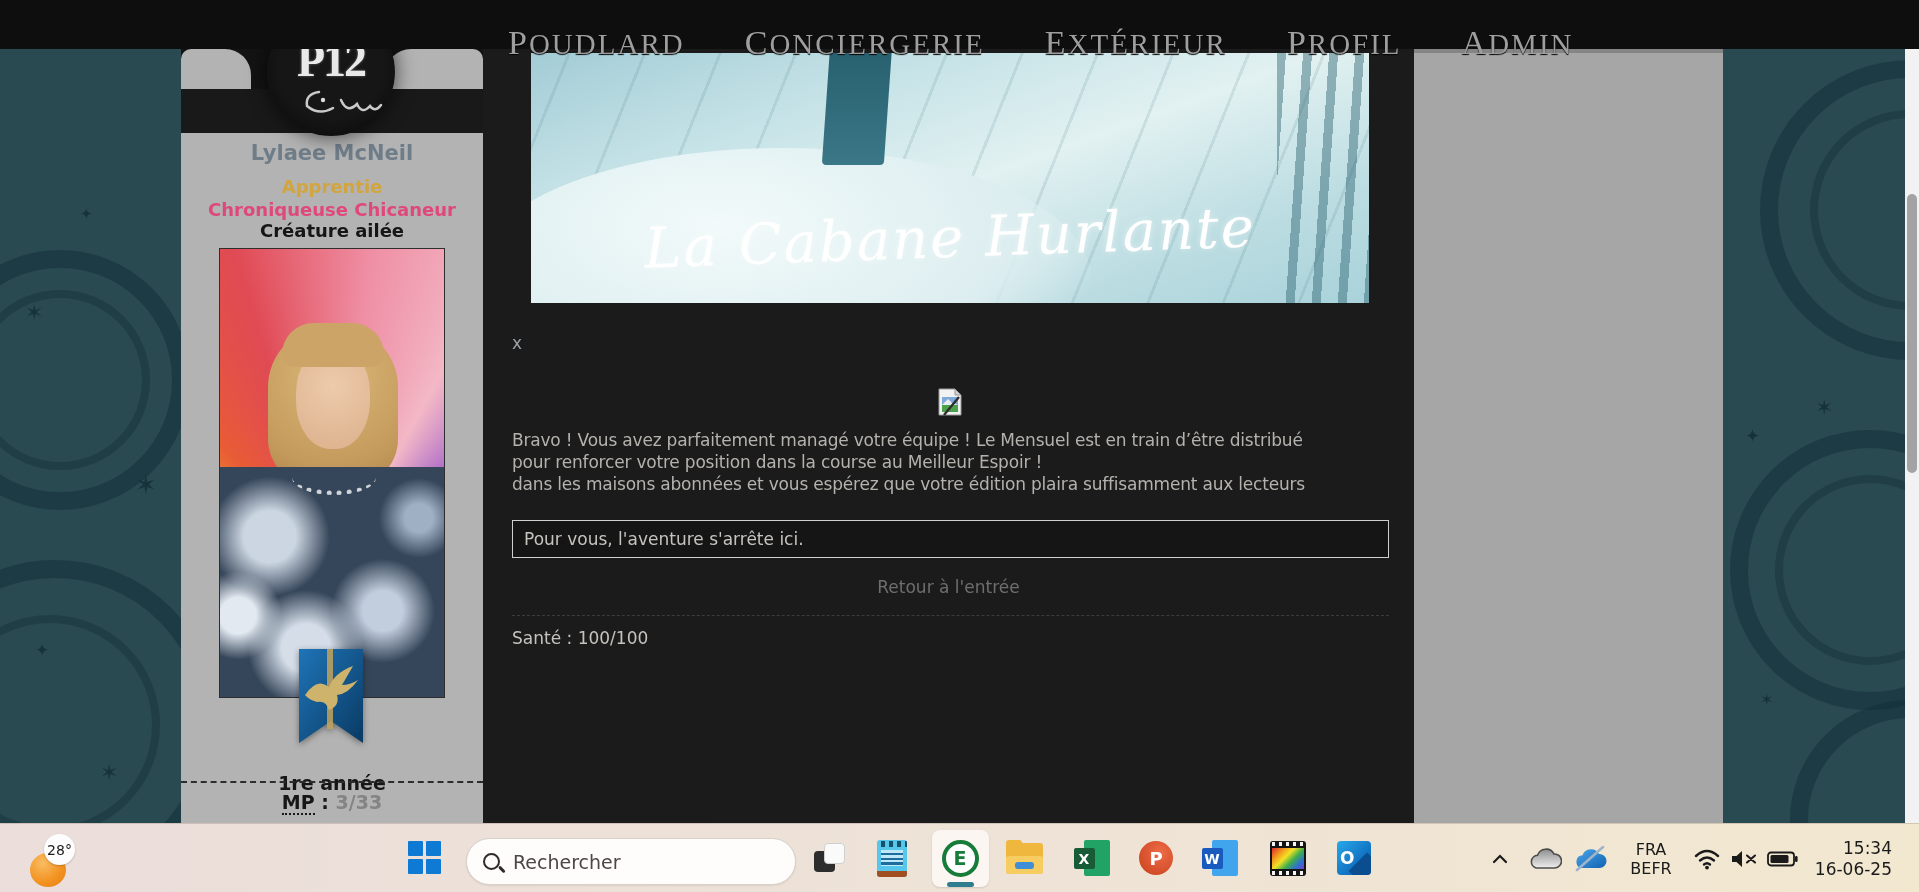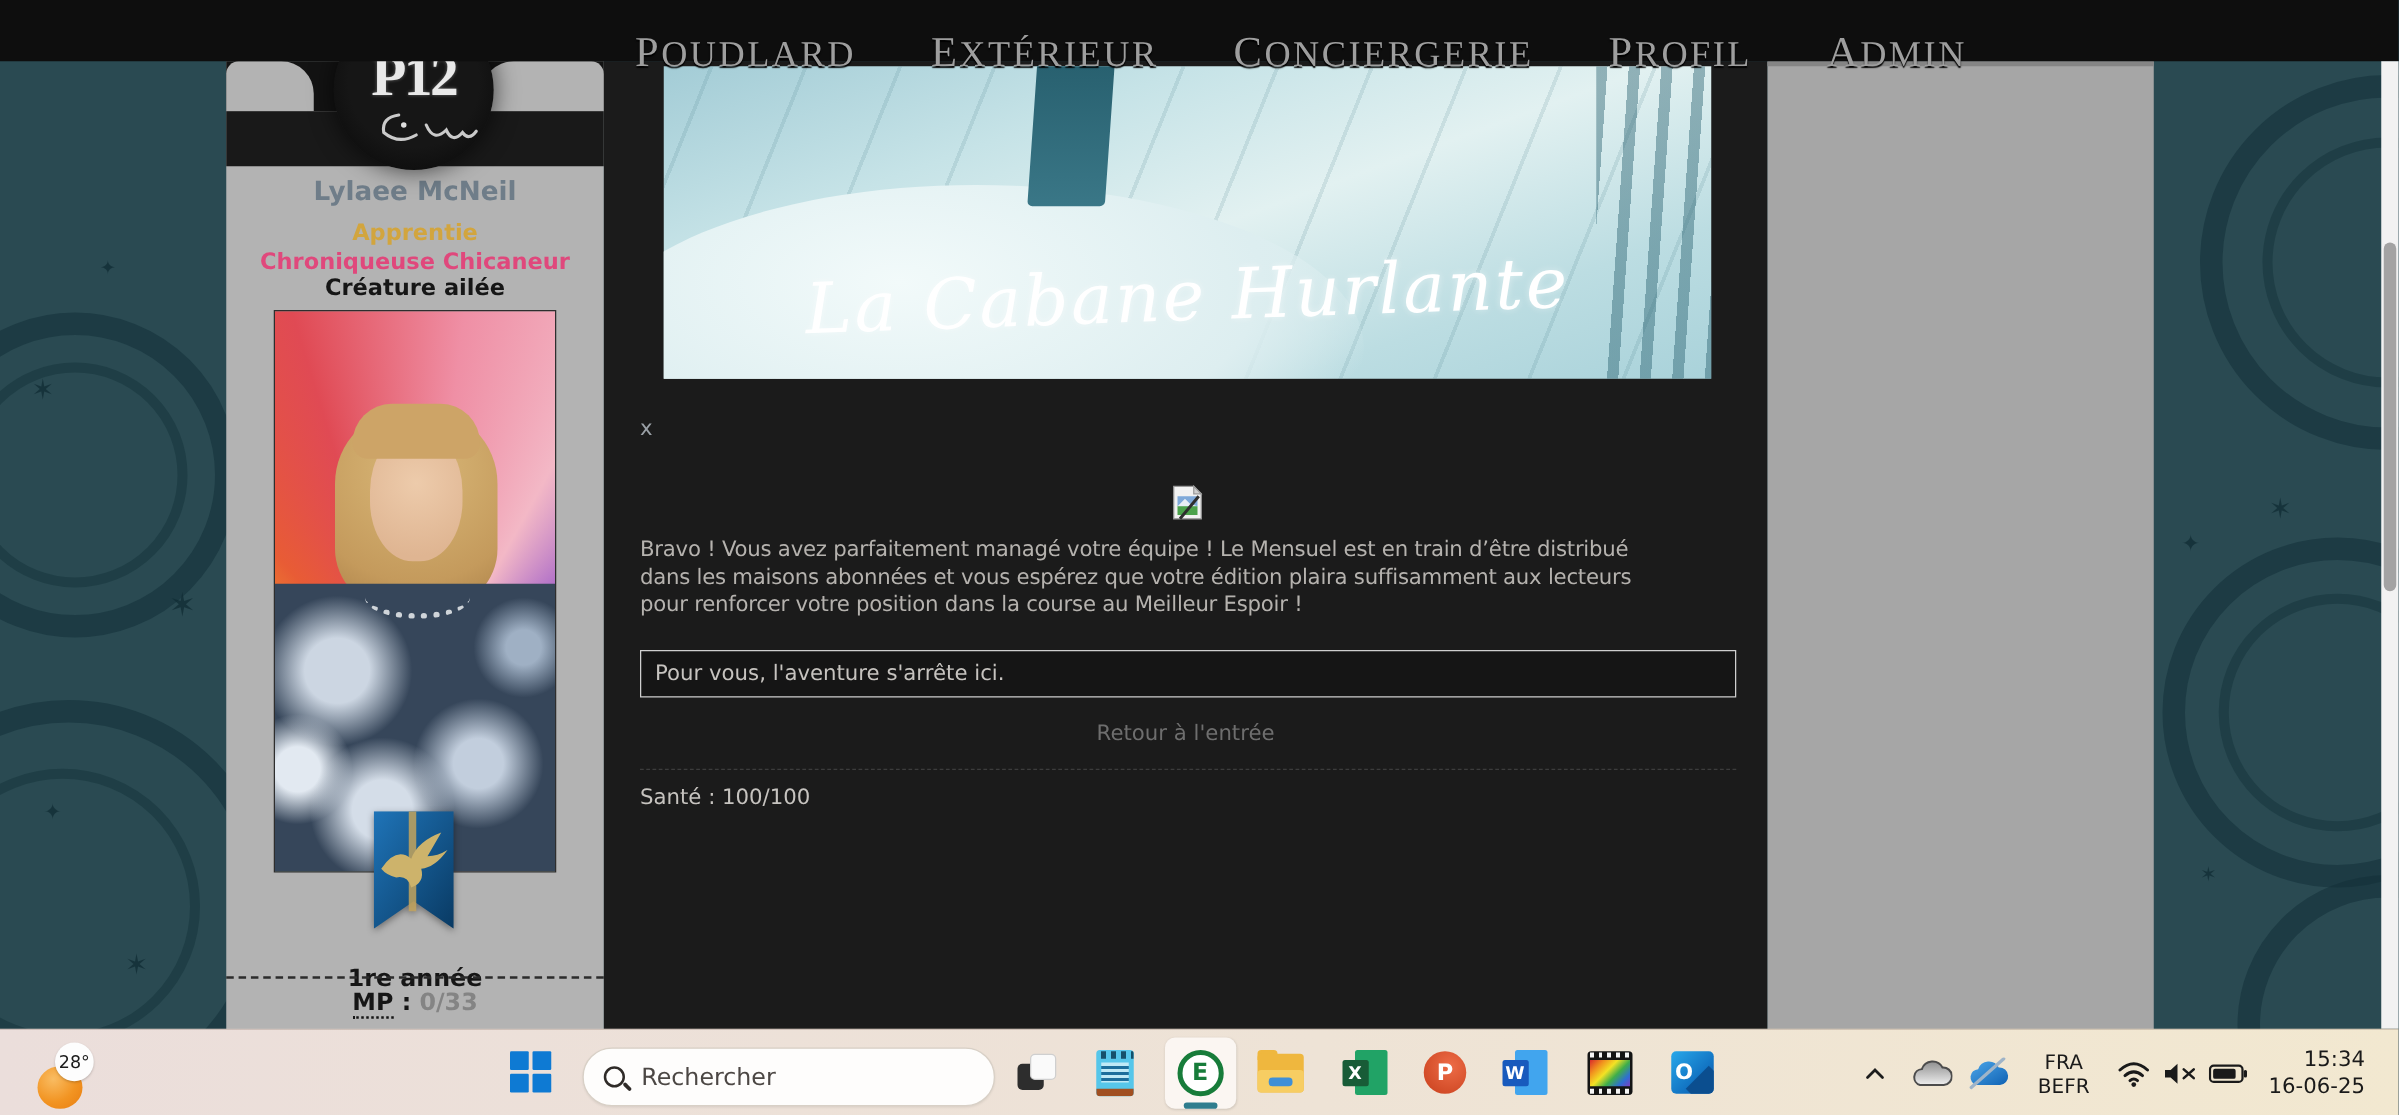--- a/index.html
+++ b/index.html
@@ -174,22 +174,22 @@
   <div class="bg-deco" style="left:1730px; top:430px; width:280px; height:280px;"></div>
   <div class="bg-deco inner" style="left:1775px; top:475px; width:190px; height:190px;"></div>
   <div class="bg-deco" style="left:1790px; top:700px; width:240px; height:240px;"></div>
   <span class="bg-star" style="left:1745px; top:425px; font-size:18px;">✦</span>
   <span class="bg-star" style="left:1815px; top:395px;">✶</span>
   <span class="bg-star" style="left:1760px; top:690px; font-size:16px;">✶</span>
 
   <div class="topnav">
     <div class="items">
       <span class="nav-item">POUDLARD</span>
+      <span class="nav-item">CONCIERGERIE</span>
       <span class="nav-item">EXTÉRIEUR</span>
-      <span class="nav-item">CONCIERGERIE</span>
       <span class="nav-item">PROFIL</span>
       <span class="nav-item">ADMIN</span>
     </div>
   </div>
 
   <div class="sidebar">
     <div class="sb-cap">
       <div class="flank l"></div>
         <div class="flank r"></div>
     </div>
@@ -221,21 +221,21 @@
             <stop offset="1" stop-color="#093a63"></stop>
         </linearGradient>
       </defs>
       <path d="M0,0 H64 V94 L32,72 0,94 Z" fill="url(#pg)"></path>
       <rect x="28" y="0" width="6" height="80" fill="#c3a35c" opacity="0.85"></rect>
       <path d="M6,46 Q18,28 30,38 Q35,24 54,17 L43,36 Q51,36 59,31 Q49,45 38,46 Q41,57 30,61 Q27,51 18,53 Q10,51 6,46 Z" fill="#cdb36b"></path>
     </svg>
     <div class="sb-year">1re année</div>
     <div class="sb-dash"></div>
     <div class="sb-mp">
-      <span class="mp-abbr">MP</span><span> : </span><span class="mp-val">0/33</span>
+      <span class="mp-abbr">MP</span><span> : </span><span class="mp-val">3/33</span>
     </div>
   </div>
 
   <div class="content">
     <div class="banner">
       <div class="streaks"></div>
       <div class="snow"></div>
       <div class="hut"></div>
       <div class="trees"></div>
       <div class="script">La Cabane Hurlante</div>
@@ -244,22 +244,22 @@
     <svg class="broken-img" width="24" height="28" viewBox="0 0 24 28">
       <path d="M1,1 H17 L23,7 V27 H1 Z" fill="#f2f2f2" stroke="#9a9a9a"></path>
       <path d="M17,1 L17,7 L23,7 Z" fill="#cfcfcf" stroke="#9a9a9a"></path>
       <rect x="4" y="9" width="16" height="8" fill="#7fa9d9"></rect>
       <path d="M4,17 L10,11 L14,15 L20,17 Z" fill="#e8eef5"></path>
       <rect x="4" y="17" width="16" height="7" fill="#4ca24c"></rect>
       <path d="M21,9 L6,27" stroke="#2e2e2e" stroke-width="2.4"></path>
     </svg>
     <div class="msg">
       <div>Bravo ! Vous avez parfaitement managé votre équipe ! Le Mensuel est en train d’être distribué</div>
+      <div>pour renforcer votre position dans la course au Meilleur Espoir !</div>
       <div>dans les maisons abonnées et vous espérez que votre édition plaira suffisamment aux lecteurs</div>
-      <div>pour renforcer votre position dans la course au Meilleur Espoir !</div>
     </div>
     <input class="quote-input" type="text" readonly="" value="Pour vous, l'aventure s'arrête ici." style="">
     <div class="retour">Retour à l'entrée</div>
     <div class="c-dash"></div>
     <div class="sante">Santé : 100/100</div>
   </div>
 
   <div class="right-col"></div>
   <div class="scrollbar">
     <div class="scroll-thumb"></div>

